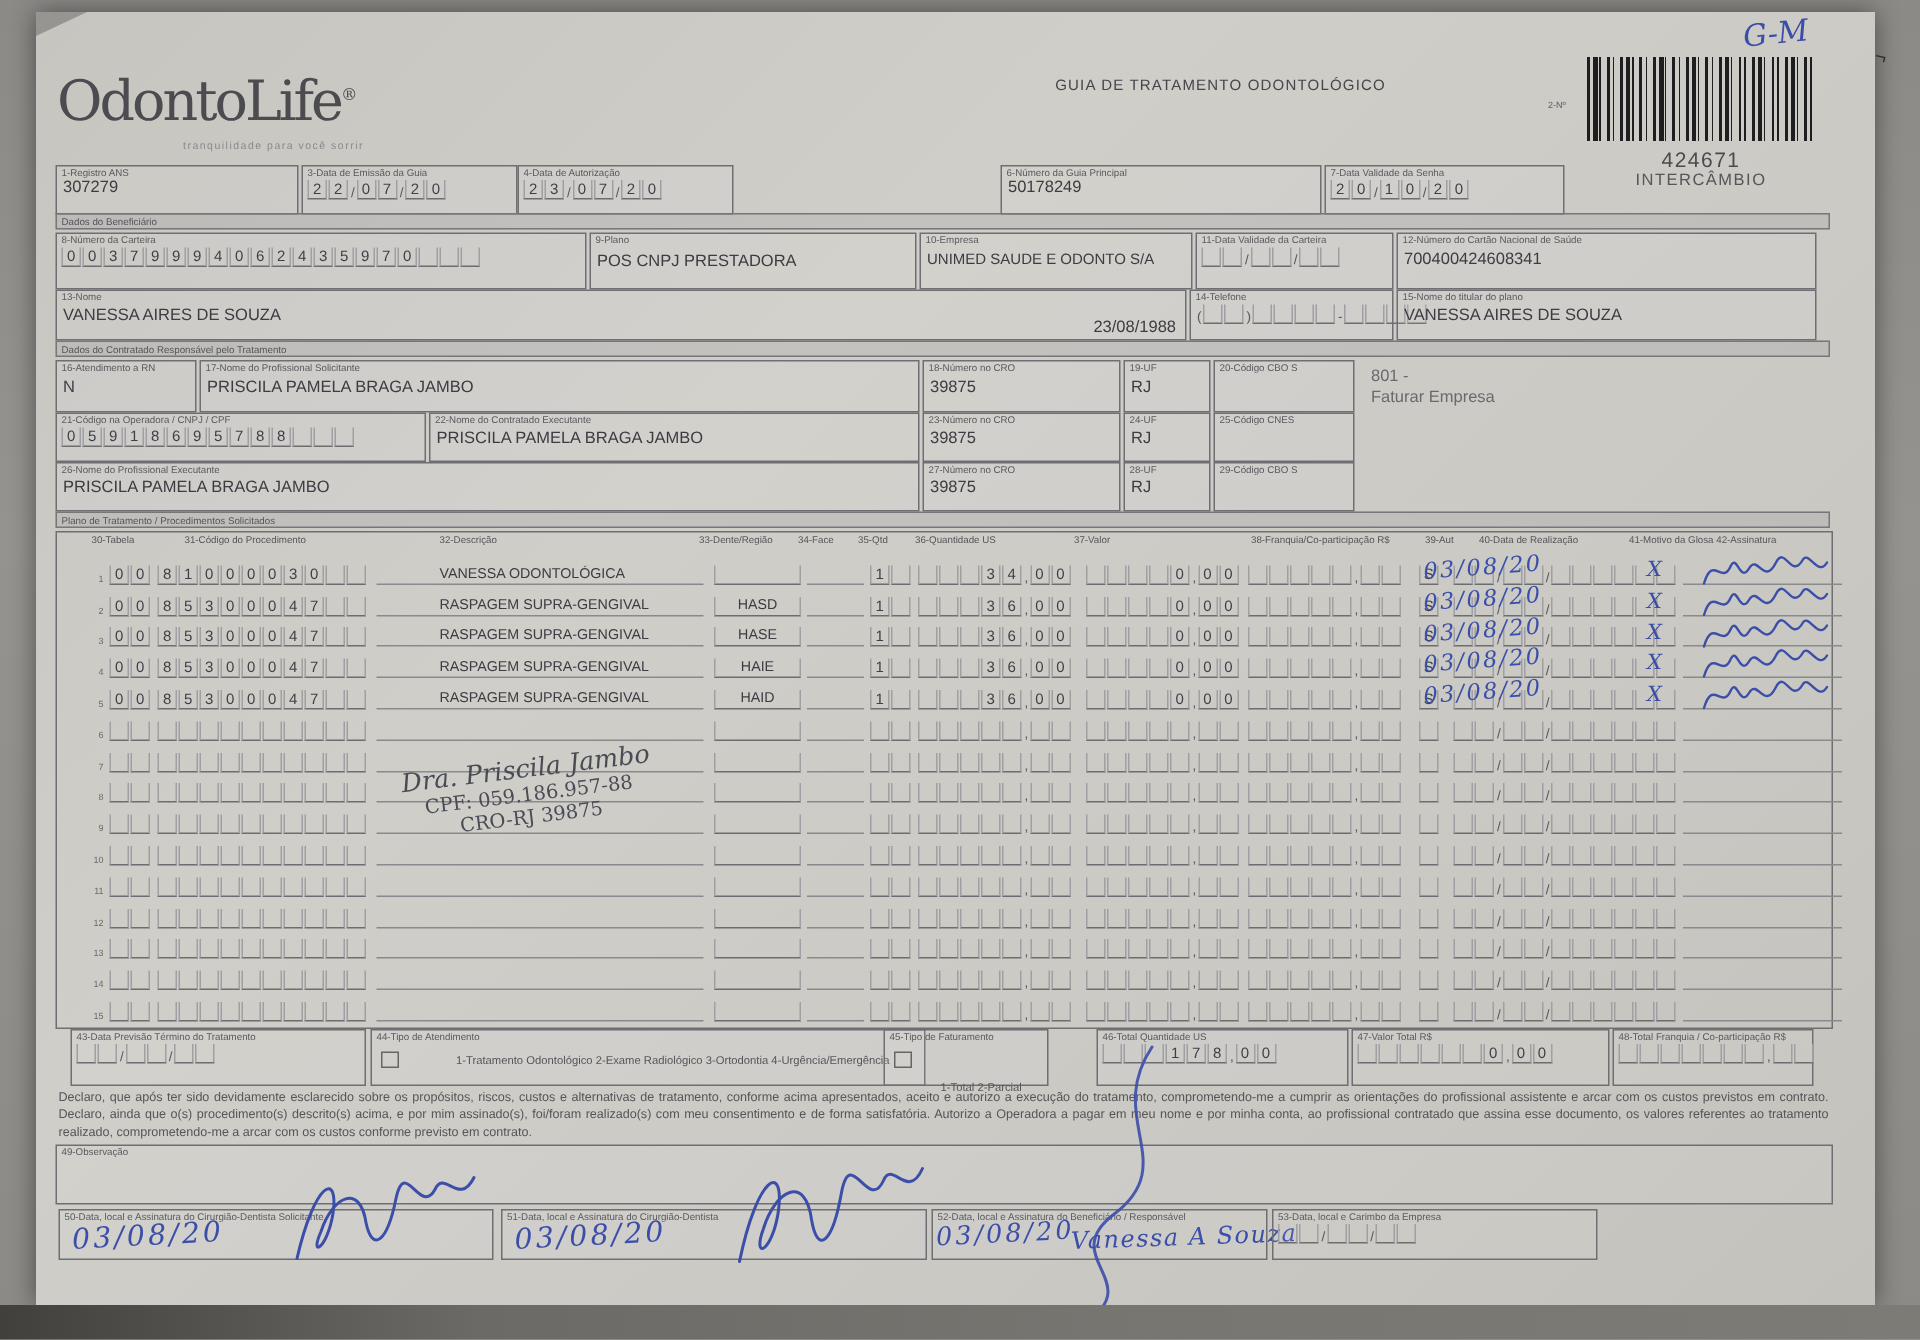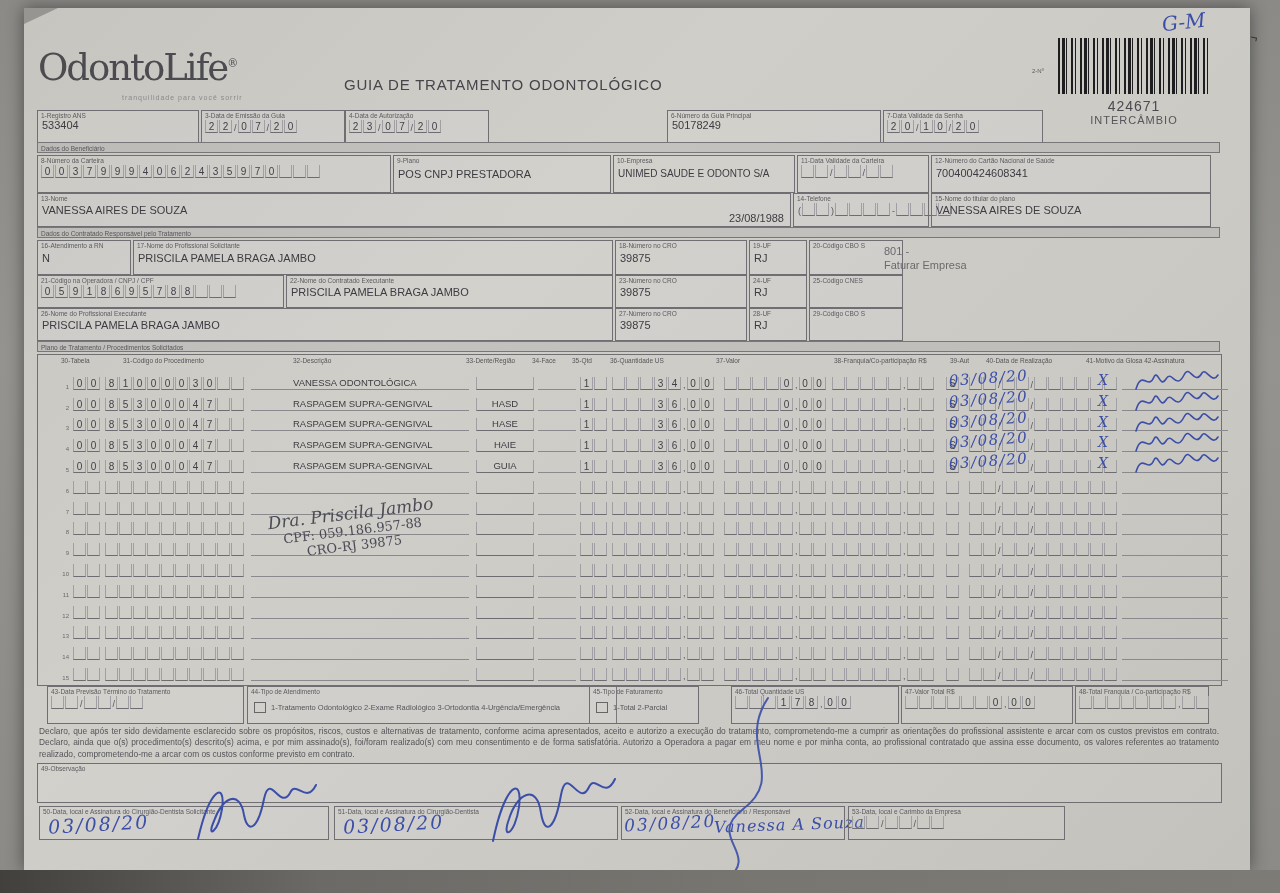--- a/index.html
+++ b/index.html
@@ -11,22 +11,22 @@
   .corner-fold{position:absolute;left:0;top:0;width:34px;height:16px;
     background:#6f6e69;clip-path:polygon(0 0,100% 0,0 100%);opacity:.55;}
   .bg-bottom{position:absolute;left:0;top:870px;width:1280px;height:23px;
     background:linear-gradient(90deg,#41403d 0,#6b6a66 25%,#787671 60%,#7d7b76 100%);}
   
   .logo{position:absolute;left:14px;top:38px;font-family:"DejaVu Serif",serif;
     font-size:37px;color:#4c4c50;letter-spacing:-2px;}
   .logo .reg{font-size:11px;vertical-align:super;letter-spacing:0;}
   .tagline{position:absolute;left:98px;top:86px;font-size:7px;color:#8a8a8c;
     letter-spacing:1px;filter:blur(.4px);}
-  .title{position:absolute;left:320px;top:68px;width:580px;text-align:left;
-    font-size:15px;color:#45454b;letter-spacing:.8px;}
+  .title{position:absolute;left:320px;top:44px;width:580px;text-align:right;
+    font-size:10px;color:#45454b;letter-spacing:.8px;}
   .bc-label{position:absolute;left:1008px;top:60px;font-size:6px;color:#5c5c60;}
   .barcode{position:absolute;left:1034px;top:30px;width:150px;height:56px;
     background:
      repeating-linear-gradient(90deg,#1e1e20 0 2px,transparent 2px 4px,#1e1e20 4px 7px,
        transparent 7px 8px,#1e1e20 8px 9px,transparent 9px 13px,#1e1e20 13px 15px,
        transparent 15px 17px,#1e1e20 17px 18px,transparent 18px 22px);}
   .bc-number{position:absolute;left:1030px;top:90px;width:160px;text-align:center;
     font-size:14px;color:#4a4a4f;letter-spacing:1px;}
   .bc-caption{position:absolute;left:1030px;top:106px;width:160px;text-align:center;
     font-size:11px;color:#55555a;letter-spacing:1px;}
@@ -45,22 +45,22 @@
     line-height:11px;box-sizing:border-box;}
   
   .boxesline{display:flex;align-items:flex-end;padding:1px 3px 2px 3px;}
   .cell{width:11px;height:12px;margin-right:1px;border-bottom:1px solid #6d6d71;
     border-left:1px solid #a0a0a4;border-right:1px solid #a0a0a4;
     font-size:10px;color:#3f3f45;display:inline-flex;align-items:flex-end;
     justify-content:center;line-height:11px;flex:none;}
   .sep{font-size:9px;color:#55555a;margin:0 1px;flex:none;}
   .cbx{width:10px;height:9px;border:1px solid #666;display:inline-block;
     margin:0 5px 0 2px;vertical-align:middle;}
-  .opts{font-size:7.5px;color:#55555a;white-space:nowrap;vertical-align:middle;}
-  .note801{position:absolute;left:860px;top:236px;font-size:11px;color:#6a6a6e;line-height:1.3;}
+  .opts{font-size:7.5px;color:#55555a;white-space:nowrap;vertical-align:middle;margin-left:33px;}
+  .note801{position:absolute;left:890px;top:236px;font-size:11px;color:#6a6a6e;line-height:1.3;}
   
   .tbox{position:absolute;left:13px;top:346px;width:1183px;height:330px;
     border:1px solid #6f6f73;}
   .thead{position:absolute;top:2px;left:18px;width:1175px;height:12px;font-size:6.5px;color:#55555a;}
   .thead span{position:absolute;white-space:nowrap;}
   .trows{position:absolute;left:18px;top:17px;width:1175px;}
   .trow{position:relative;height:20.8px;}
   .trow>span{position:absolute;bottom:3px;}
   .rown{left:0;width:13px;font-size:6px;color:#6a6a6e;text-align:right;}
   .c-tab{left:17px;}  .c-cod{left:49px;}
@@ -102,21 +102,21 @@
   <div class="title">GUIA DE TRATAMENTO ODONTOLÓGICO</div>
   <div class="bc-label">2-Nº</div>
   <div class="barcode"></div>
   <div class="bc-number">424671</div>
   <div class="bc-caption">INTERCÂMBIO</div>
   <div class="hand corner-note">G-M</div>
   <div class="corner-mark">¬</div>
 
   <div class="field" style="left:13px;top:102px;width:160px;height:31px">
     <div class="flabel">1-Registro ANS</div>
-    <div class="fval">533404</div>
+    <div class="fval">307279</div>
   </div>
   <div class="field" style="left:177px;top:102px;width:142px;height:31px">
     <div class="flabel">3-Data de Emissão da Guia</div>
     <div class="boxesline">
         <span class="cell">2</span>
         <span class="cell">2</span>
         <span class="sep">/</span>
         <span class="cell">0</span>
         <span class="cell">7</span>
         <span class="sep">/</span>
@@ -675,21 +675,21 @@
             <span class="cell">3</span>
             <span class="cell">0</span>
             <span class="cell">0</span>
             <span class="cell">0</span>
             <span class="cell">4</span>
             <span class="cell">7</span>
             <span class="cell"></span>
             <span class="cell"></span>
           </span>
           <span class="c-desc">RASPAGEM SUPRA-GENGIVAL</span>
-          <span class="c-dente">GUIA</span>
+          <span class="c-dente">HAID</span>
           <span class="c-face"></span>
           <span class="boxesline inrow c-qtd">
             <span class="cell">1</span>
             <span class="cell"></span>
           </span>
           <span class="boxesline inrow c-qus">
             <span class="cell"></span>
             <span class="cell"></span>
             <span class="cell"></span>
             <span class="cell">3</span>

